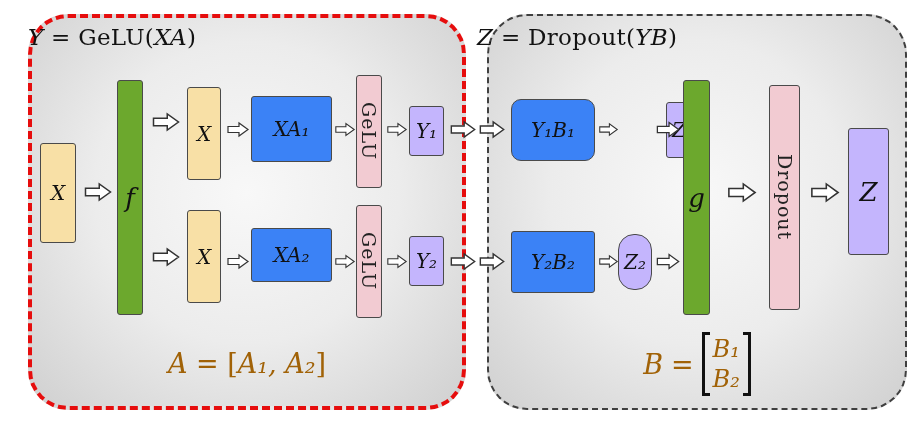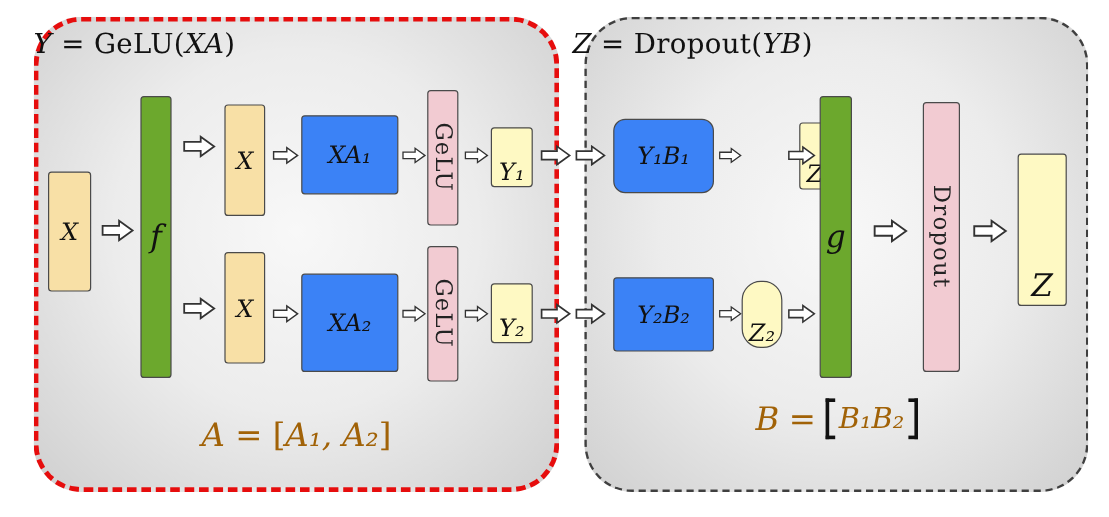--- a/index.html
+++ b/index.html
@@ -41,21 +41,21 @@
     display: flex;
     align-items: center;
     justify-content: center;
     font-size: 20px;
     color: #111;
   }
   .tan   { background: #f8e0a6; }
   .cyan  { background: #3b82f6; }
   .olive { background: #6ca82d; }
   .pink  { background: #f2cbd2; }
-  .grn   { background: #fef9c3; align-items: flex-end; }
+  .grn   { background: #c4b5fd; }
   .mathlbl { font-style: italic; font-family: "DejaVu Serif", serif; }
   .biglbl  { font-size: 26px; }
   .vtext {
     writing-mode: vertical-rl;
     font-size: 19px;
     font-style: normal;
     letter-spacing: 1px;
     color: #222;
   }
   .arrow { position: absolute; }
@@ -67,21 +67,21 @@
   }
   .formula.a { left: 28px; width: 438px; top: 348px; }
   .formula.b {
     left: 487px; width: 420px; top: 332px;
     display: flex; align-items: center; justify-content: center; gap: 8px;
   }
   .colvec { display: inline-flex; align-items: stretch; }
   .bracket { width: 8px; }
   .bracket.l { border: 3px solid #111; border-right: none; }
   .bracket.r { border: 3px solid #111; border-left: none; }
-  .colrows { display: flex; padding: 2px 3px; }
+  .colrows { display: flex; flex-direction: column; padding: 2px 3px; }
   .colrows span { font-size: 24px; line-height: 30px; font-style: italic; text-align: left; }
 </style>
 </head>
 <body>
 
 <div class="canvas">
 
   <div class="panel left"></div>
   <div class="panel right"></div>
 
@@ -131,21 +131,21 @@
 
   <svg class="arrow" style="left:151px; top:247px;" width="30" height="20" viewBox="0 0 24 16">
       <path d="M2 5 H13 V1.5 L22 8 L13 14.5 V11 H2 Z" fill="#fff" stroke="#333" stroke-width="1.2"></path>
     </svg>
   <div class="box tan mathlbl" style="left:187px; top:210px; width:34px; height:93px;">
     <span>X</span>
   </div>
   <svg class="arrow" style="left:226px; top:253px;" width="24" height="17" viewBox="0 0 24 16">
       <path d="M2 5 H13 V1.5 L22 8 L13 14.5 V11 H2 Z" fill="#fff" stroke="#333" stroke-width="1.2"></path>
     </svg>
-  <div class="box cyan mathlbl" style="left:251px; top:228px; width:81px; height:82px;">
+  <div class="box cyan mathlbl" style="left:251px; top:228px; width:81px; height:54px;">
     <span>XA₂</span>
   </div>
   <svg class="arrow" style="left:334px; top:254px;" width="22" height="15" viewBox="0 0 24 16">
       <path d="M2 5 H13 V1.5 L22 8 L13 14.5 V11 H2 Z" fill="#fff" stroke="#333" stroke-width="1.2"></path>
     </svg>
   <div class="box pink" style="left:356px; top:205px; width:26px; height:113px;">
     <span class="vtext">GeLU</span>
   </div>
   <svg class="arrow" style="left:386px; top:254px;" width="22" height="15" viewBox="0 0 24 16">
       <path d="M2 5 H13 V1.5 L22 8 L13 14.5 V11 H2 Z" fill="#fff" stroke="#333" stroke-width="1.2"></path>

